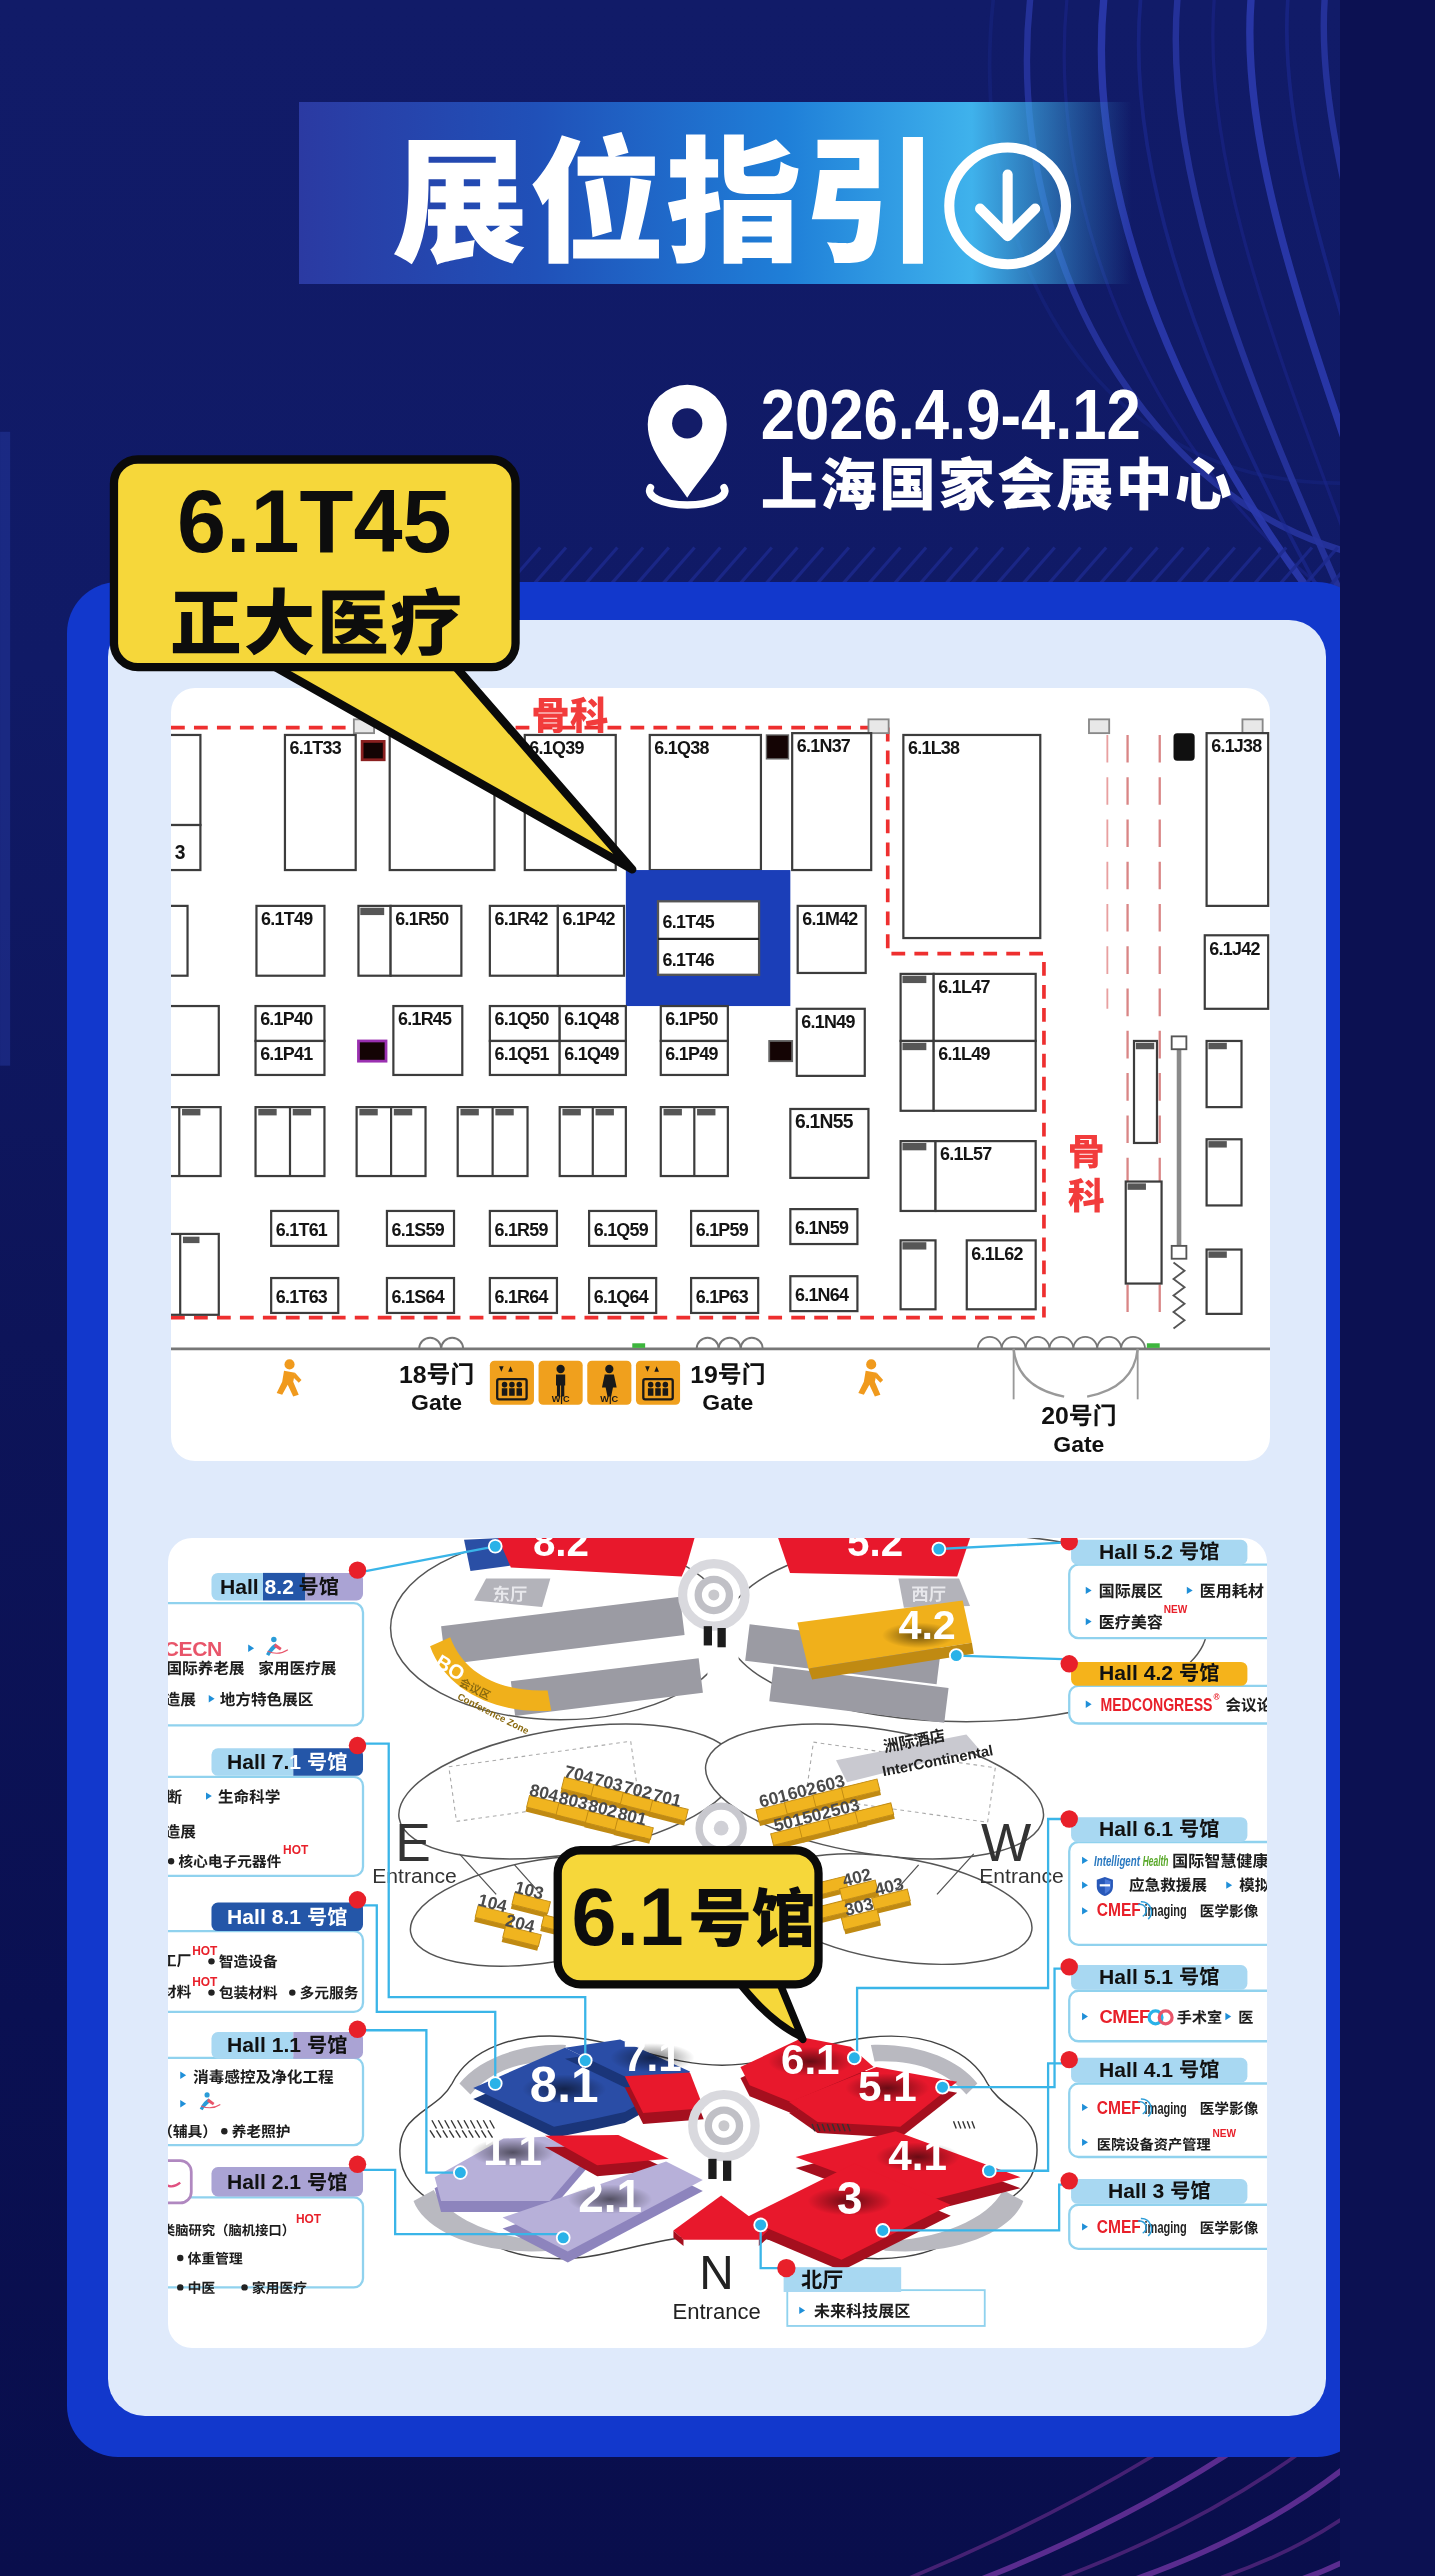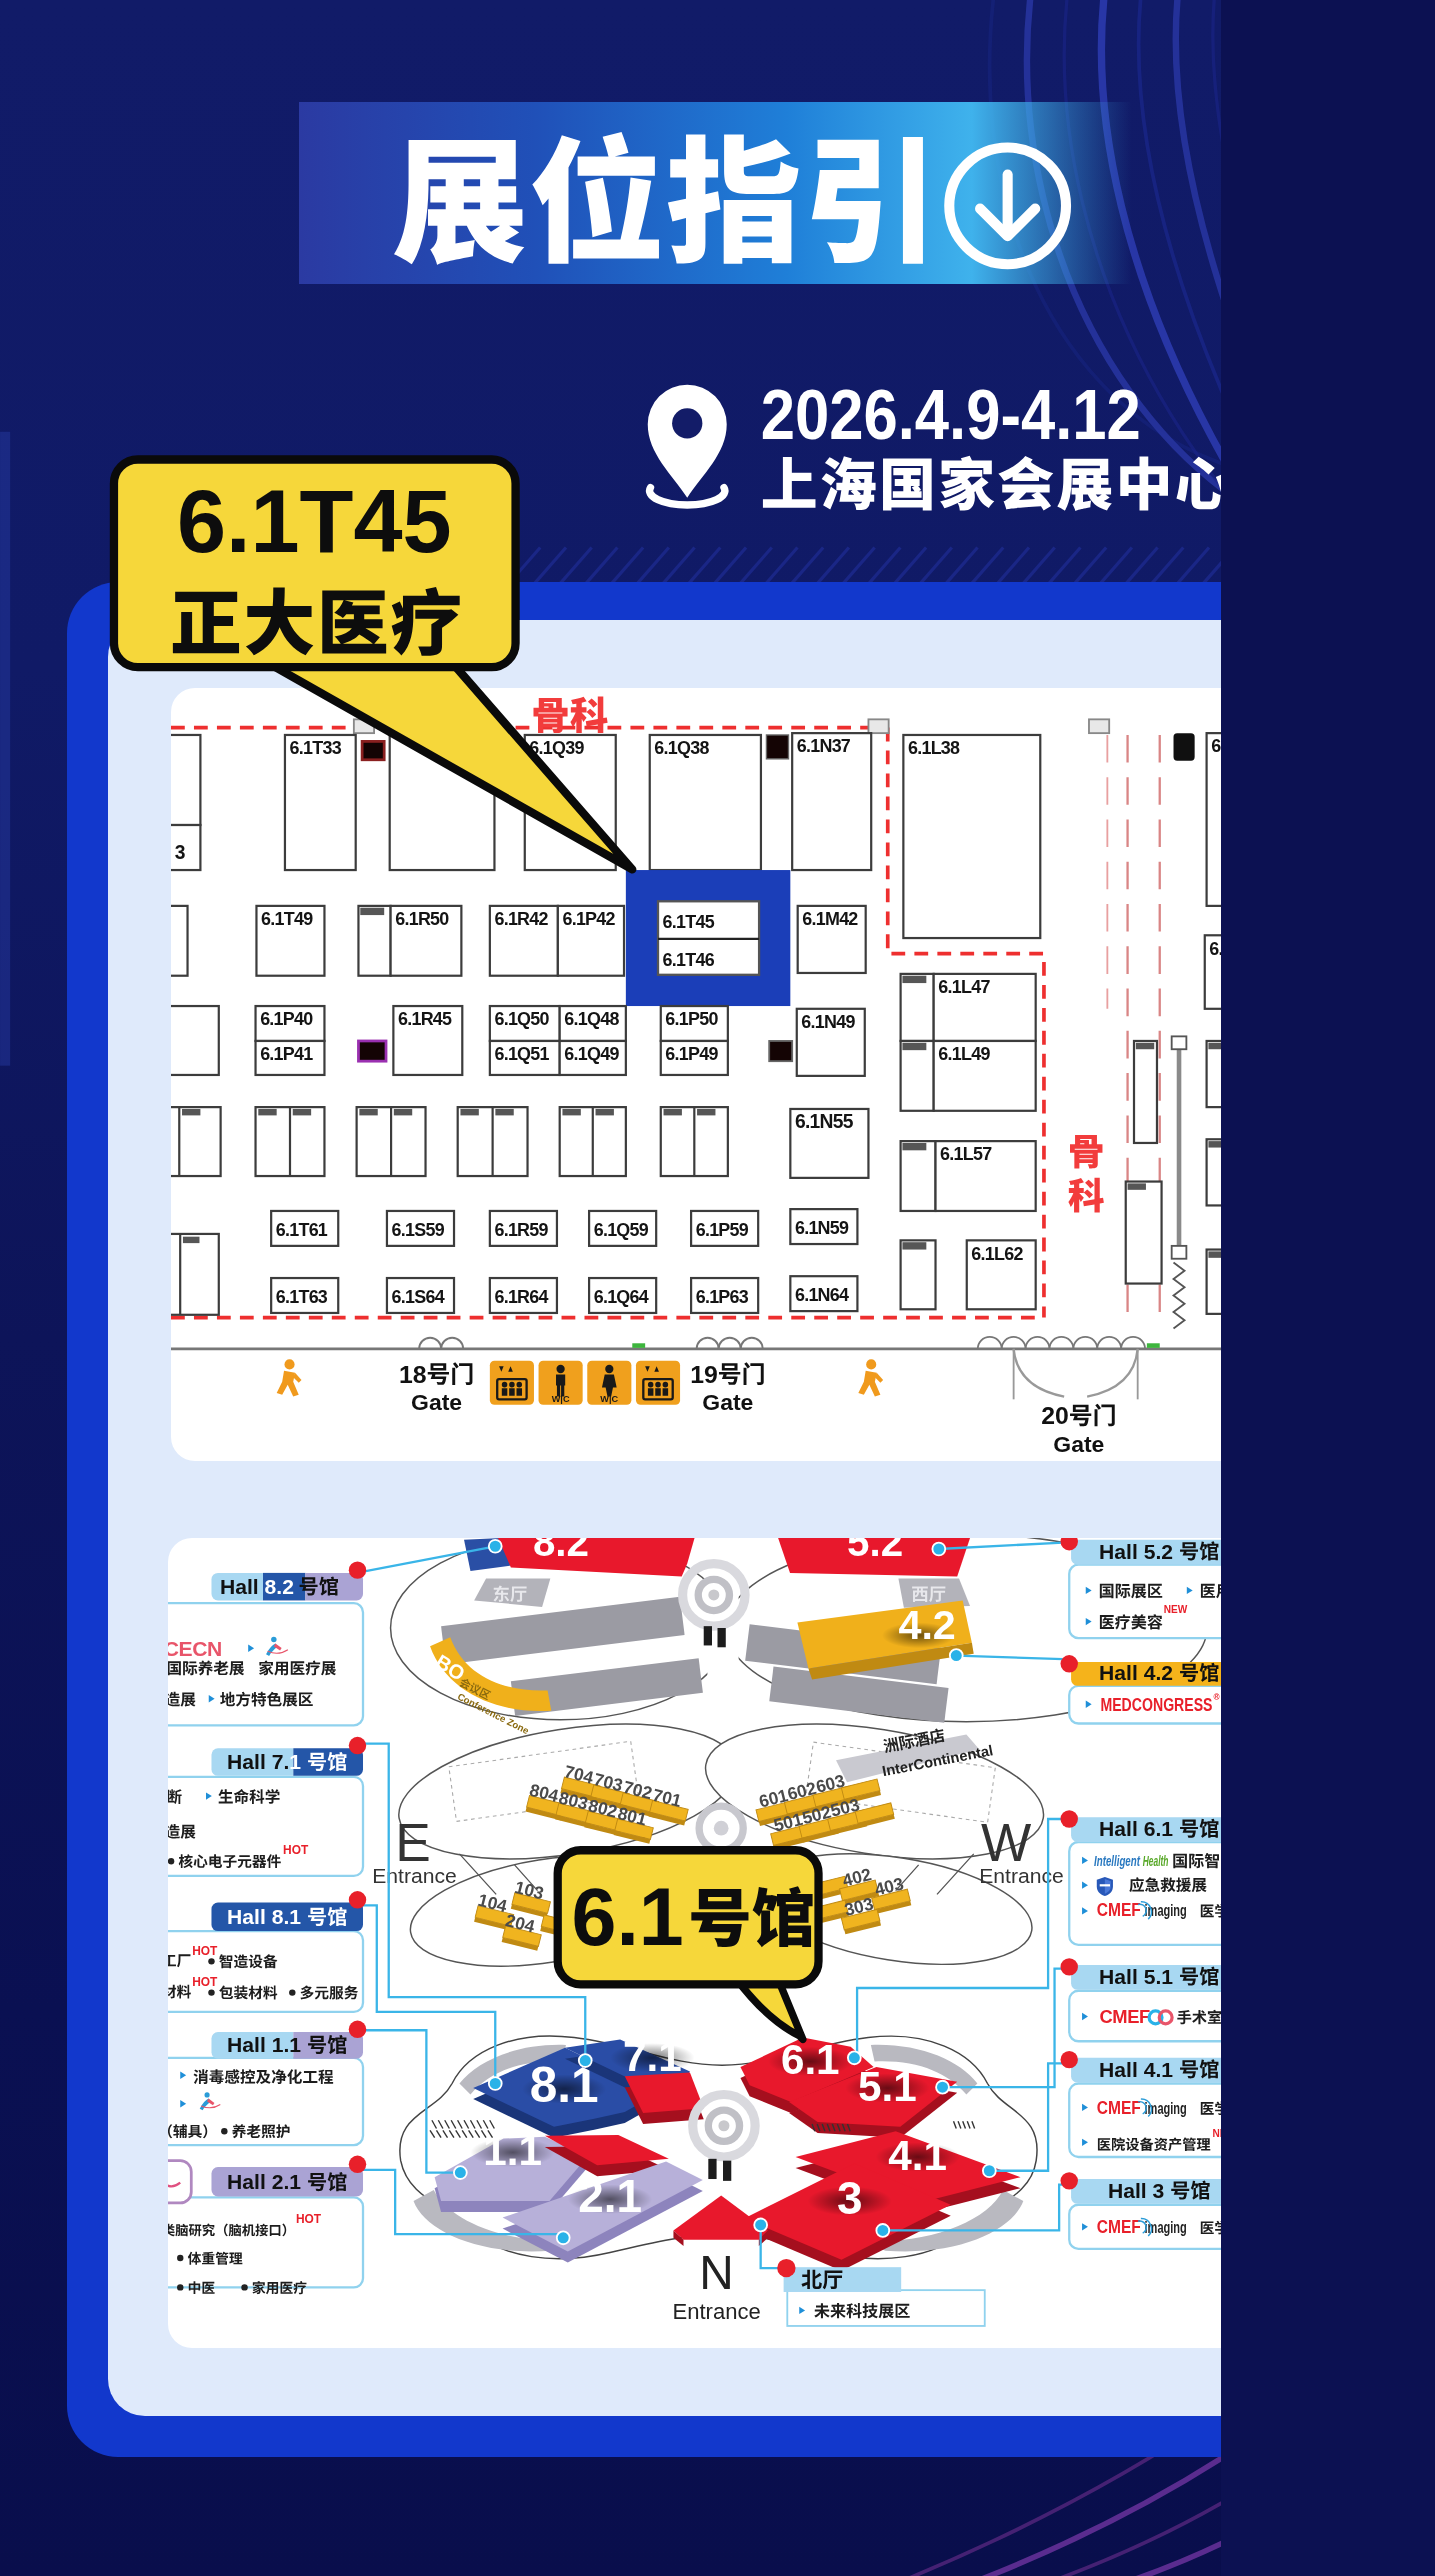--- a/index.html
+++ b/index.html
@@ -1,15 +1,15 @@
 <!DOCTYPE html>
 <html style="font-size:14.7px"><head><meta charset="utf-8">
 <style>
 html,body{margin:0;padding:0;background:#0c1152;}
-#page{position:relative;width:1221px;height:2576px;overflow:hidden;
+#page{position:relative;width:1340px;height:2576px;overflow:hidden;
 background:linear-gradient(180deg,#111b68 0%,#101a66 26%,#0d1459 52%,#0a1052 78%,#090e4c 100%);
 font-family:"Liberation Sans",sans-serif;text-decoration:underline;}
 .card{position:absolute;border-radius:51px;background:#1238cc;}
 .panel{position:absolute;border-radius:37px;background:#dfeafb;}
 .wpanel{position:absolute;border-radius:24px;background:#ffffff;}
 </style></head>
 <body>
 <svg width="0" height="0" style="position:absolute">
     <defs>
       <path id="k9aa8" d="M196 818V562H59V335H177V-95H314V53H674V35C674 22 668 18 653 17C639 17 582 17 543 19C559 -12 577 -60 583 -95C658 -95 716 -94 758 -76C801 -58 814 -28 814 33V335H942V562H792V818ZM335 562V595H449V562ZM645 562H575V682H335V710H645ZM188 414V440H806V414ZM674 306V278H314V306ZM314 181H674V154H314Z"></path>

